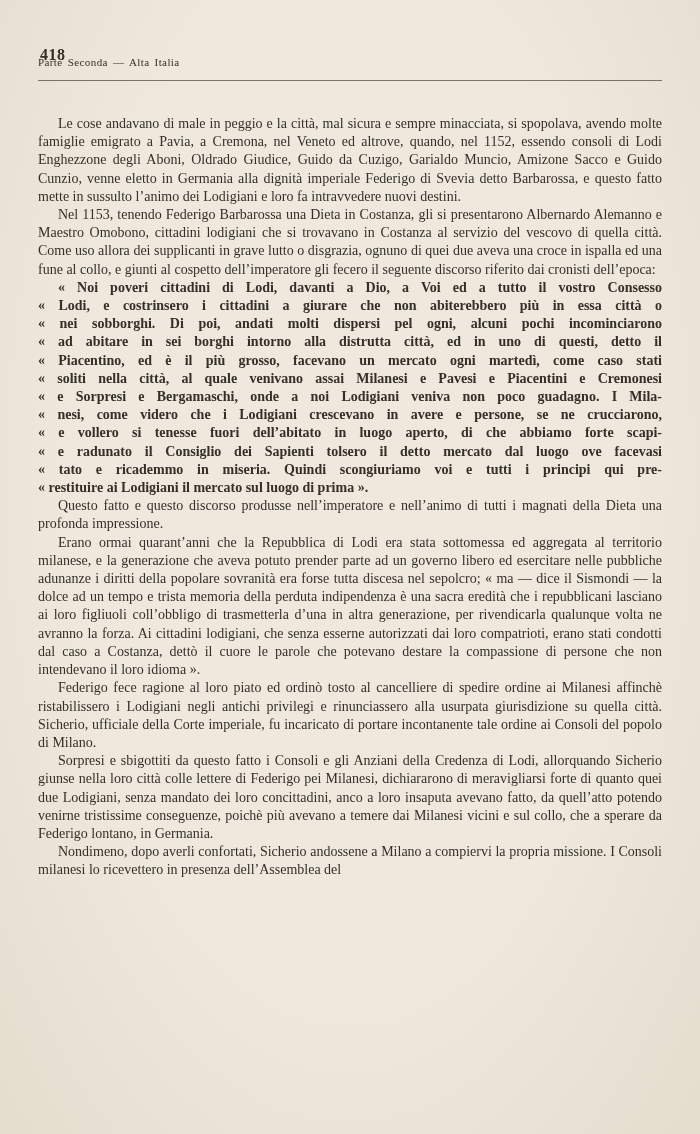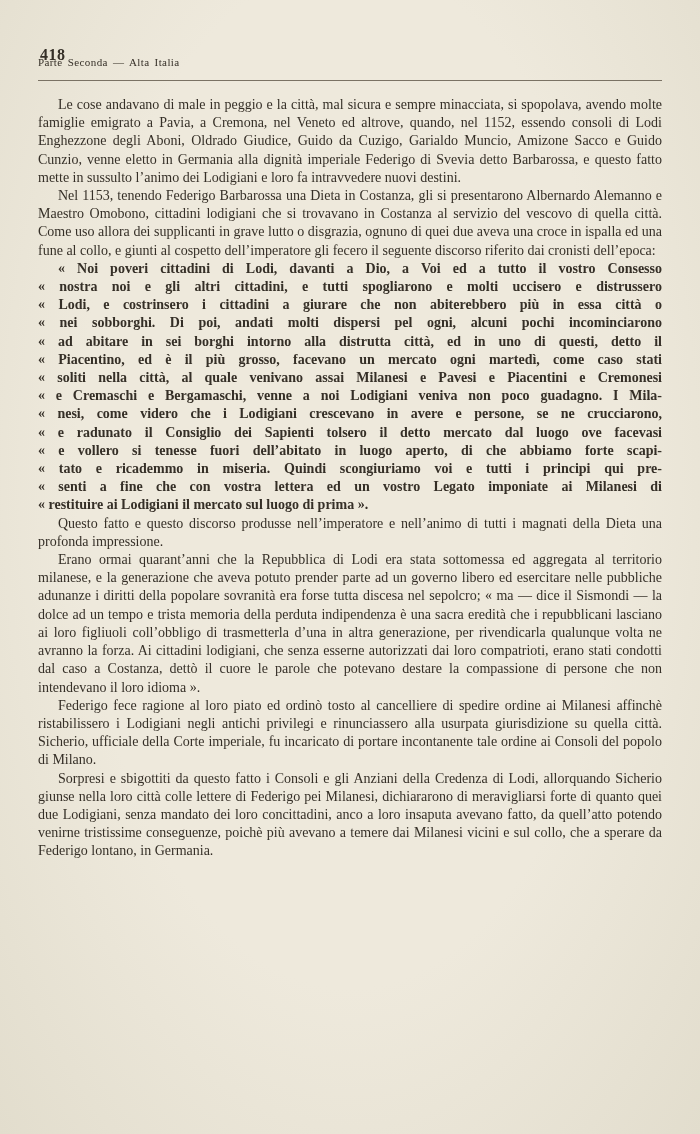--- a/index.html
+++ b/index.html
@@ -21,21 +21,21 @@
     position: absolute; left: 2px; top: 0;
     font-size: 16px; font-weight: 700; letter-spacing: .5px;
   }
   .head-title {
     position: absolute; left: 0; right: 0; top: 10px;
     text-align: left; font-size: 11px;
     letter-spacing: .4px; word-spacing: 2px;
   }
   .head-rule { height: 1px; background: #7a7264; margin-top: 14px; }
   .text-block {
-    margin-top: 15px;
+    margin-top: 34px;
     font-size: 14px; line-height: 18.2px;
     text-align: justify;
   }
   p.para { margin: 0; text-indent: 20px; }
   .quote-block { margin: 0; font-weight: bold; }
   .qline { text-align: justify; text-align-last: justify; }
   .qline.qfirst { text-indent: 20px; }
   .qline.qlast { text-align-last: left; }
 </style>
 </head>
@@ -51,39 +51,38 @@
   <div class="head-rule"></div>
 
   <div class="text-block">
 
     <p class="para">Le cose andavano di male in peggio e la città, mal sicura e sempre minacciata, si spopolava, avendo molte famiglie emigrato a Pavia, a Cremona, nel Veneto ed altrove, quando, nel 1152, essendo consoli di Lodi Enghezzone degli Aboni, Oldrado Giudice, Guido da Cuzigo, Garialdo Muncio, Amizone Sacco e Guido Cunzio, venne eletto in Germania alla dignità imperiale Federigo di Svevia detto Barbarossa, e questo fatto mette in sussulto l’animo dei Lodigiani e loro fa intravvedere nuovi destini.</p>
 
     <p class="para">Nel 1153, tenendo Federigo Barbarossa una Dieta in Costanza, gli si presentarono Albernardo Alemanno e Maestro Omobono, cittadini lodigiani che si trovavano in Costanza al servizio del vescovo di quella città. Come uso allora dei supplicanti in grave lutto o disgrazia, ognuno di quei due aveva una croce in ispalla ed una fune al collo, e giunti al cospetto dell’imperatore gli fecero il seguente discorso riferito dai cronisti dell’epoca:</p>
 
     <div class="quote-block">
       <div class="qline qfirst">« Noi poveri cittadini di Lodi, davanti a Dio, a Voi ed a tutto il vostro Consesso</div>
-      <div class="qline">« nostra noi e gli altri cittadini, e tutti spogliarono e molti uccisero e distrussero</div>
       <div class="qline">« Lodi, e costrinsero i cittadini a giurare che non abiterebbero più in essa città o</div>
       <div class="qline">« nei sobborghi. Di poi, andati molti dispersi pel ogni, alcuni pochi incominciarono</div>
       <div class="qline">« ad abitare in sei borghi intorno alla distrutta città, ed in uno di questi, detto il</div>
       <div class="qline">« Piacentino, ed è il più grosso, facevano un mercato ogni martedì, come caso stati</div>
       <div class="qline">« soliti nella città, al quale venivano assai Milanesi e Pavesi e Piacentini e Cremonesi</div>
-      <div class="qline">« e Cremaschi e Bergamaschi, venne a noi Lodigiani veniva non poco guadagno. I Mila-</div>
+      <div class="qline">« e Sorpresi e Bergamaschi, onde a noi Lodigiani veniva non poco guadagno. I Mila-</div>
       <div class="qline">« nesi, come videro che i Lodigiani crescevano in avere e persone, se ne crucciarono,</div>
+      <div class="qline">« e vollero si tenesse fuori dell’abitato in luogo aperto, di che abbiamo forte scapi-</div>
       <div class="qline">« e radunato il Consiglio dei Sapienti tolsero il detto mercato dal luogo ove facevasi</div>
-      <div class="qline">« e vollero si tenesse fuori dell’abitato in luogo aperto, di che abbiamo forte scapi-</div>
       <div class="qline">« tato e ricademmo in miseria. Quindi scongiuriamo voi e tutti i principi qui pre-</div>
-      <div class="qline">« senti a fine che con vostra lettera ed un vostro Legato imponiate ai Milanesi di</div>
       <div class="qline qlast">« restituire ai Lodigiani il mercato sul luogo di prima ».</div>
     </div>
 
     <p class="para">Questo fatto e questo discorso produsse nell’imperatore e nell’animo di tutti i magnati della Dieta una profonda impressione.</p>
 
     <p class="para">Erano ormai quarant’anni che la Repubblica di Lodi era stata sottomessa ed aggregata al territorio milanese, e la generazione che aveva potuto prender parte ad un governo libero ed esercitare nelle pubbliche adunanze i diritti della popolare sovranità era forse tutta discesa nel sepolcro; « ma — dice il Sismondi — la dolce ad un tempo e trista memoria della perduta indipendenza è una sacra eredità che i repubblicani lasciano ai loro figliuoli coll’obbligo di trasmetterla d’una in altra generazione, per rivendicarla qualunque volta ne avranno la forza. Ai cittadini lodigiani, che senza esserne autorizzati dai loro compatrioti, erano stati condotti dal caso a Costanza, dettò il cuore le parole che potevano destare la compassione di persone che non intendevano il loro idioma ».</p>
 
     <p class="para">Federigo fece ragione al loro piato ed ordinò tosto al cancelliere di spedire ordine ai Milanesi affinchè ristabilissero i Lodigiani negli antichi privilegi e rinunciassero alla usurpata giurisdizione su quella città. Sicherio, ufficiale della Corte imperiale, fu incaricato di portare incontanente tale ordine ai Consoli del popolo di Milano.</p>
 
     <p class="para">Sorpresi e sbigottiti da questo fatto i Consoli e gli Anziani della Credenza di Lodi, allorquando Sicherio giunse nella loro città colle lettere di Federigo pei Milanesi, dichiararono di meravigliarsi forte di quanto quei due Lodigiani, senza mandato dei loro concittadini, anco a loro insaputa avevano fatto, da quell’atto potendo venirne tristissime conseguenze, poichè più avevano a temere dai Milanesi vicini e sul collo, che a sperare da Federigo lontano, in Germania.</p>
 
+    <p class="para">Nondimeno, dopo averli confortati, Sicherio andossene a Milano a compiervi la propria missione. I Consoli milanesi lo ricevettero in presenza dell’Assemblea del</p>
 
   </div>
 
 </div>
 
 </body></html>

